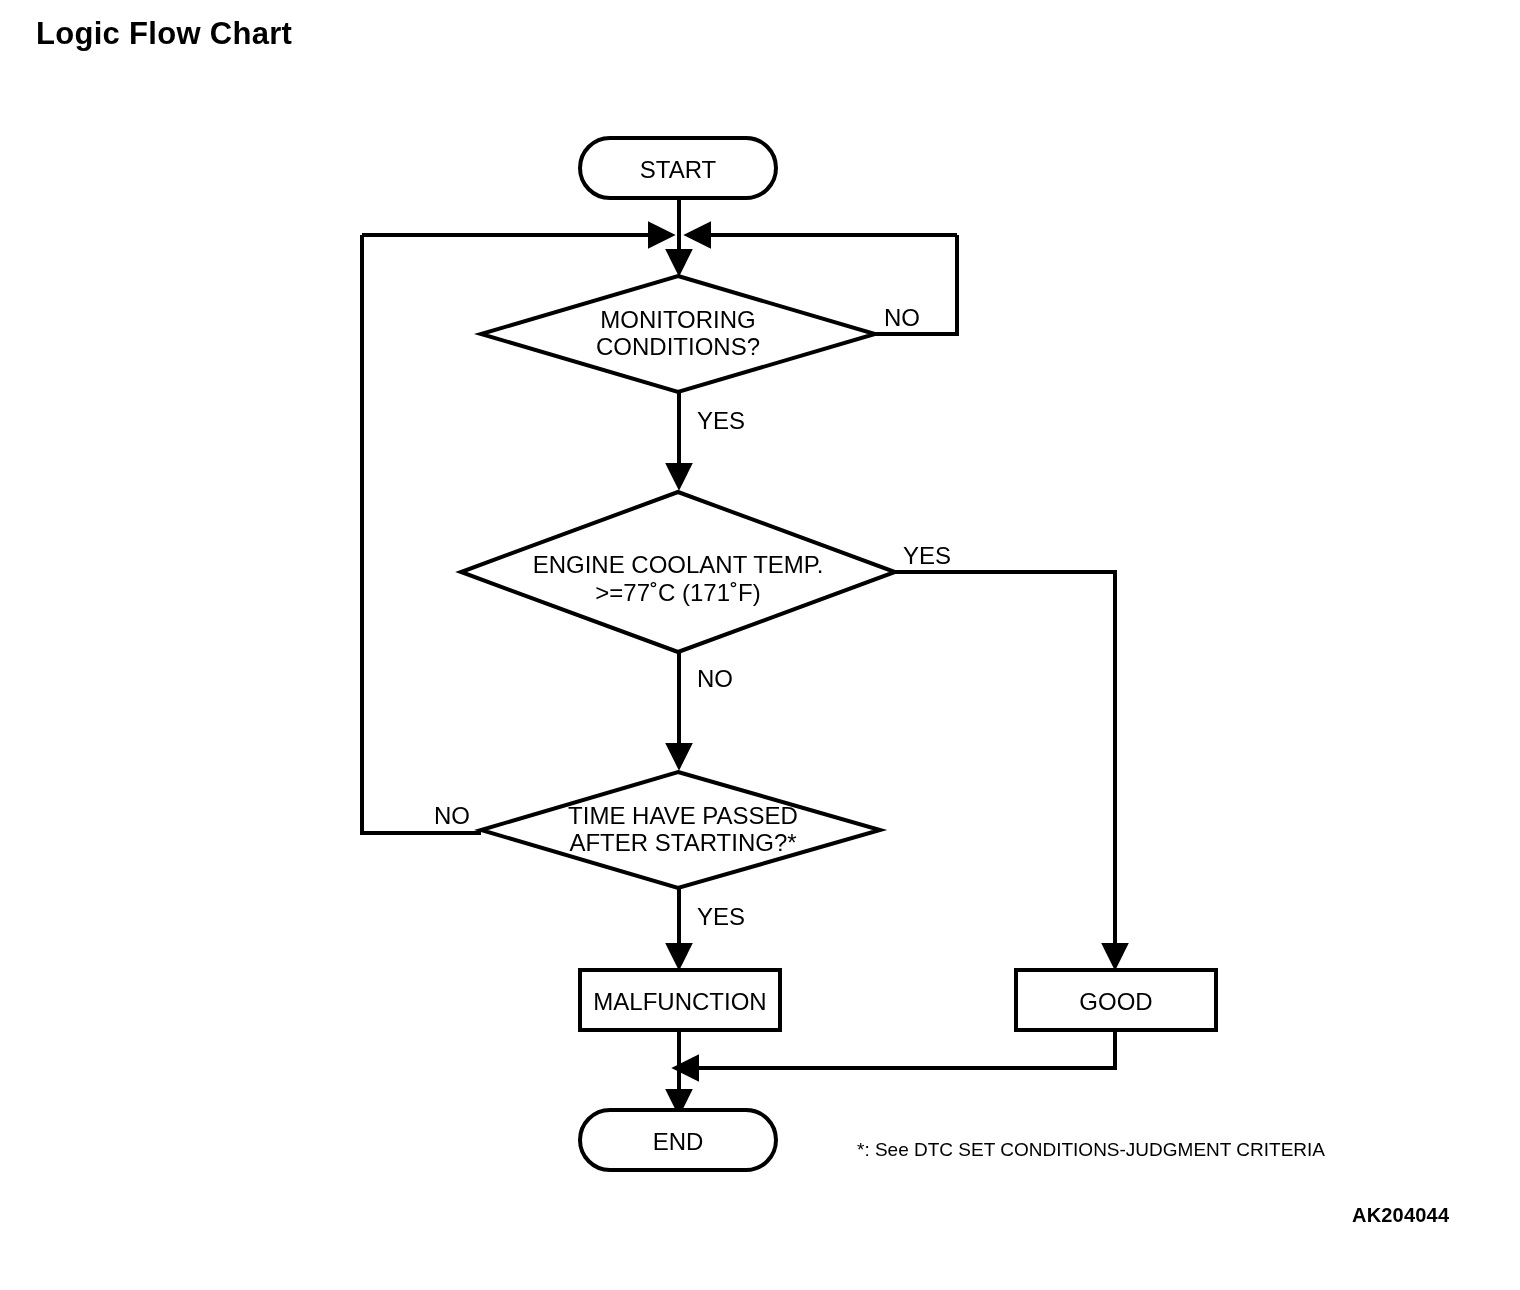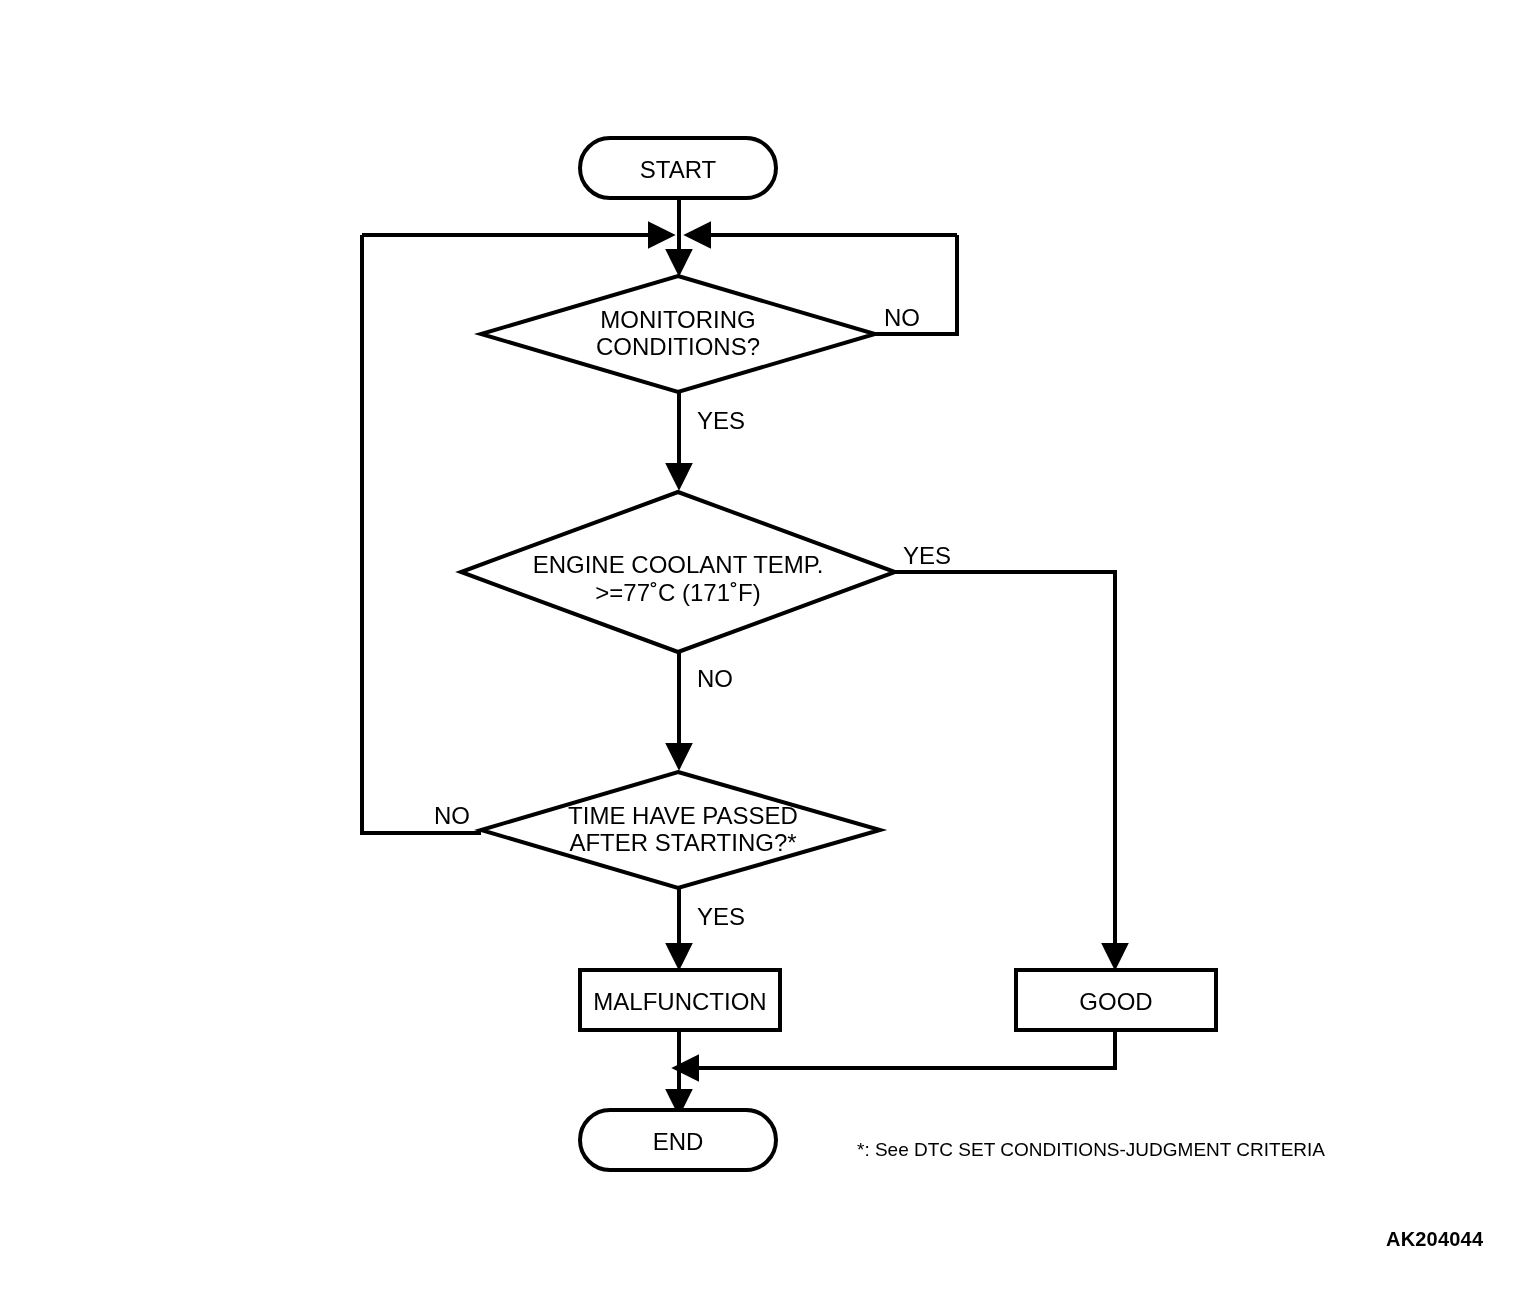--- a/index.html
+++ b/index.html
@@ -32,27 +32,26 @@
   }
   .footnote {
     position: absolute;
     left: 857px;
     top: 1139px;
     font-size: 19px;
     white-space: nowrap;
   }
   .image-code {
     position: absolute;
-    left: 1386px;
+    left: 1352px;
     top: 1204px;
     font-size: 20px;
     font-weight: bold;
     letter-spacing: 0.2px;
     white-space: nowrap;
-    margin-top: 24px;
   }
   svg.flow {
     position: absolute;
     left: 0;
     top: 0;
     width: 1520px;
     height: 1290px;
   }
   svg.flow text {
     font-family: "Liberation Sans", sans-serif;
@@ -73,20 +72,21 @@
     stroke: #000000;
     stroke-width: 4;
     fill: none;
   }
 </style>
 </head>
 <body>
 
 <div id="page">
 
+  <div class="page-title">Logic Flow Chart</div>
 
   <svg class="flow" viewBox="0 0 1520 1290" xmlns="http://www.w3.org/2000/svg">
 
     <defs>
       <marker id="arrow" viewBox="0 0 12 12" refX="10" refY="6" markerWidth="7" markerHeight="7" orient="auto-start-reverse">
         <path d="M 0 0 L 12 6 L 0 12 z" fill="#000000"></path>
       </marker>
     </defs>
 
     <g>

